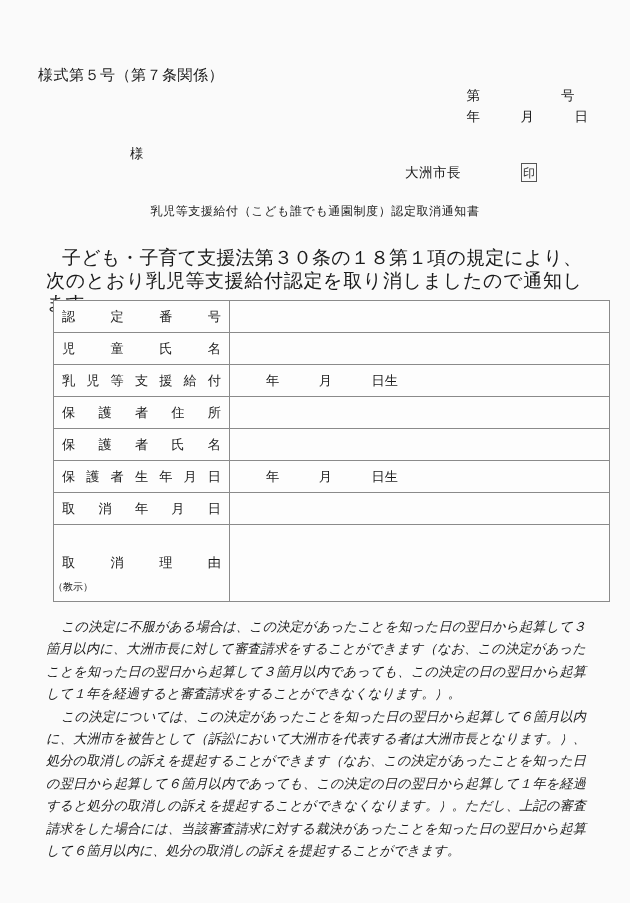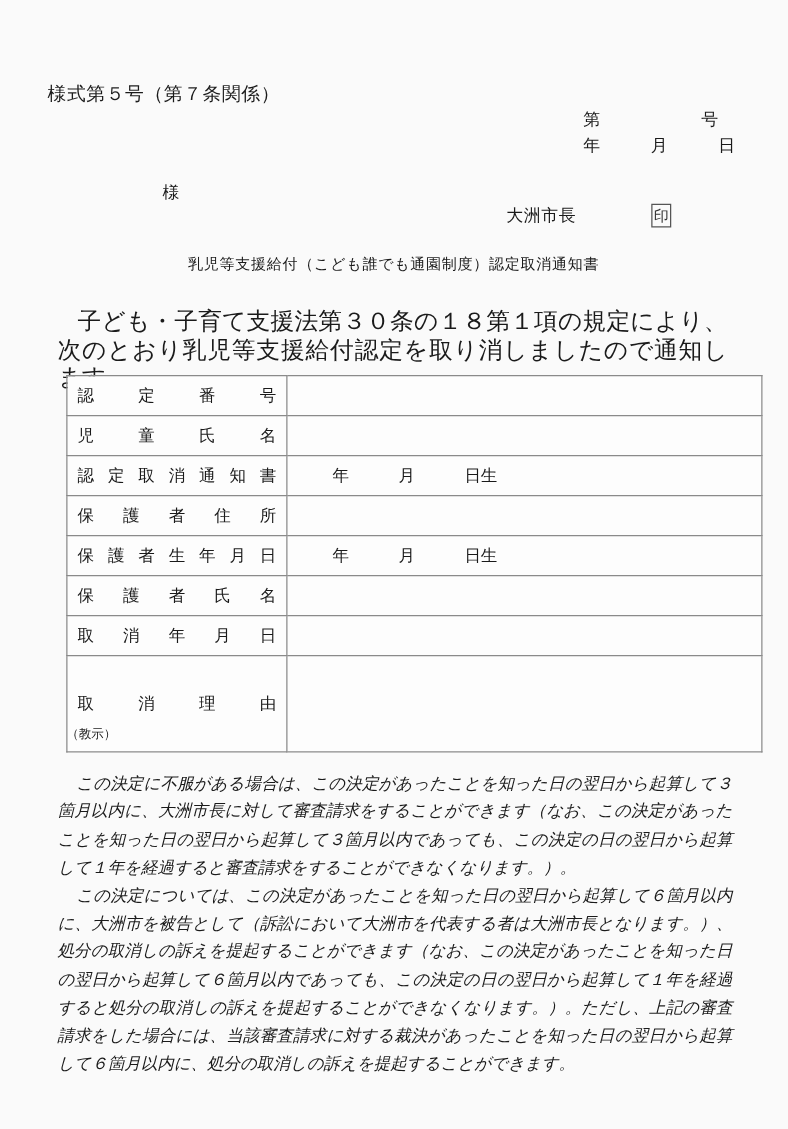--- a/index.html
+++ b/index.html
@@ -183,40 +183,40 @@
     <tbody>
       <tr>
         <td class="label">認定番号</td>
         <td class="value"></td>
       </tr>
       <tr>
         <td class="label">児童氏名</td>
         <td class="value"></td>
       </tr>
       <tr>
-        <td class="label">認定取消通知書</td>
+        <td class="label">乳児等支援給付</td>
         <td class="value">
           <span class="date-placeholder">年　　　月　　　日生</span>
         </td>
       </tr>
       <tr>
         <td class="label">保護者住所</td>
+        <td class="value"></td>
+      </tr>
+      <tr>
+        <td class="label">保護者氏名</td>
         <td class="value"></td>
       </tr>
       <tr>
         <td class="label">保護者生年月日</td>
         <td class="value">
           <span class="date-placeholder">年　　　月　　　日生</span>
         </td>
       </tr>
       <tr>
-        <td class="label">保護者氏名</td>
-        <td class="value"></td>
-      </tr>
-      <tr>
         <td class="label">取消年月日</td>
         <td class="value"></td>
       </tr>
       <tr class="row-tall">
         <td class="label">取消理由</td>
         <td class="value"></td>
       </tr>
     </tbody>
   </table>
 

